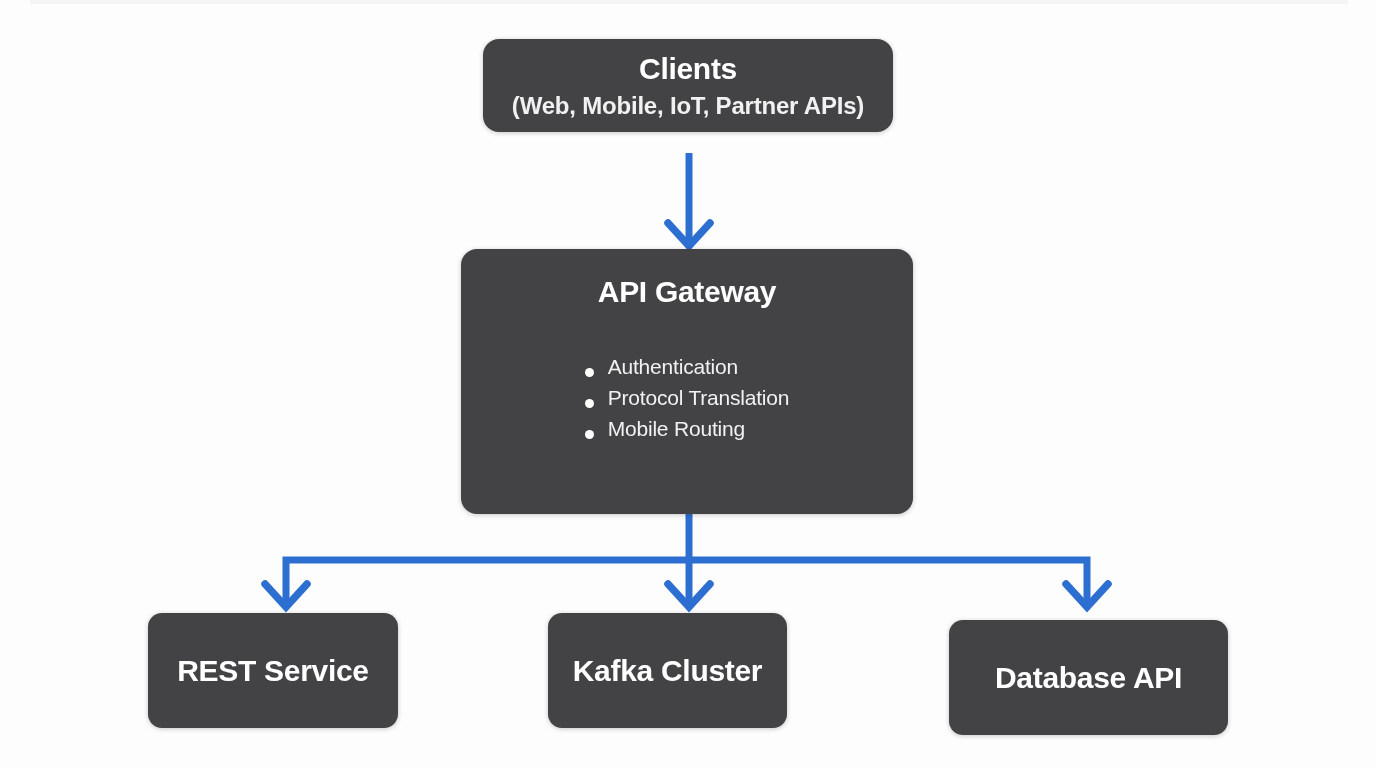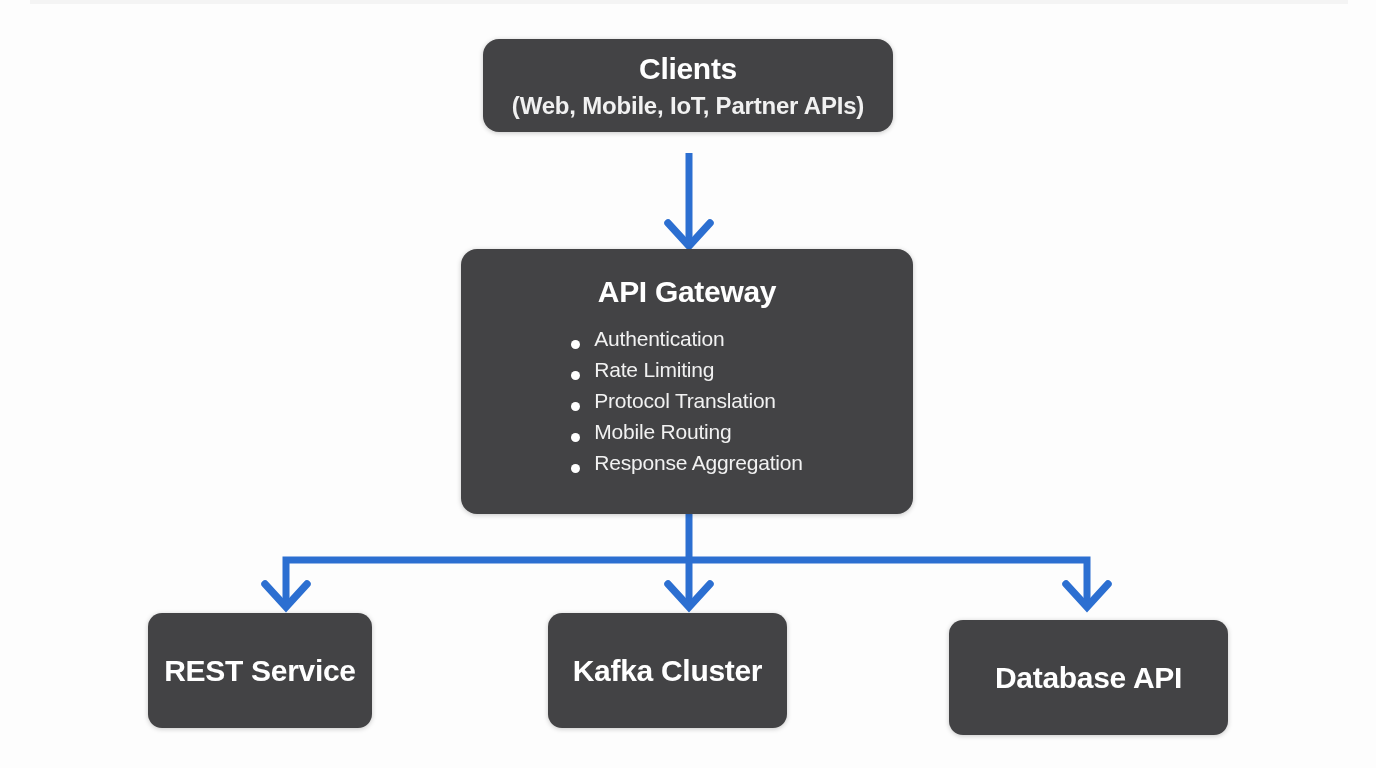--- a/index.html
+++ b/index.html
@@ -66,20 +66,21 @@
   }
   .node-clients{
     left:483px;top:39px;width:410px;height:93px;
     border-radius:16px;
   }
   .node-gateway{
     left:461px;top:249px;width:452px;height:265px;
     border-radius:16px;
     justify-content:flex-start;
     padding-top:25px;
+    gap:28px;
   }
   .feature-list{
     list-style:none;
     margin-top:13px;
     align-self:center;
     text-align:left;
   }
   .feature-list li{
     display:flex;
     align-items:center;
@@ -93,21 +94,21 @@
     flex:0 0 auto;
     width:9px;height:9px;
     border-radius:50%;
     background:var(--text-primary);
     margin:11px 14px 0 0;
   }
   .node-bottom{
     height:115px;
     border-radius:14px;
   }
-  .node-rest{left:148px;top:613px;width:224px;align-items:center;}
+  .node-rest{left:148px;top:613px;width:250px;align-items:center;}
   .node-kafka{left:548px;top:613px;width:239px;}
   .node-database{left:949px;top:613px;width:279px;margin-top:7px;}
 </style>
 </head>
 <body>
 
 <div class="canvas">
 
   <div class="top-edge"></div>
 
@@ -130,30 +131,24 @@
     <div class="node-subtitle">(Web, Mobile, IoT, Partner APIs)</div>
   </div>
 
   <div class="node node-gateway">
     <div class="node-title">API Gateway</div>
     <ul class="feature-list">
       <li>
         <span>Authentication</span>
       </li>
       <li>
-        <span>Rate Limiting</span>
-      </li>
-      <li>
         <span>Protocol Translation</span>
       </li>
       <li>
         <span>Mobile Routing</span>
-      </li>
-      <li>
-        <span>Response Aggregation</span>
       </li>
     </ul>
   </div>
 
   <div class="node node-bottom node-rest">
     <div class="node-title">REST Service</div>
   </div>
 
   <div class="node node-bottom node-kafka">
     <div class="node-title">Kafka Cluster</div>

